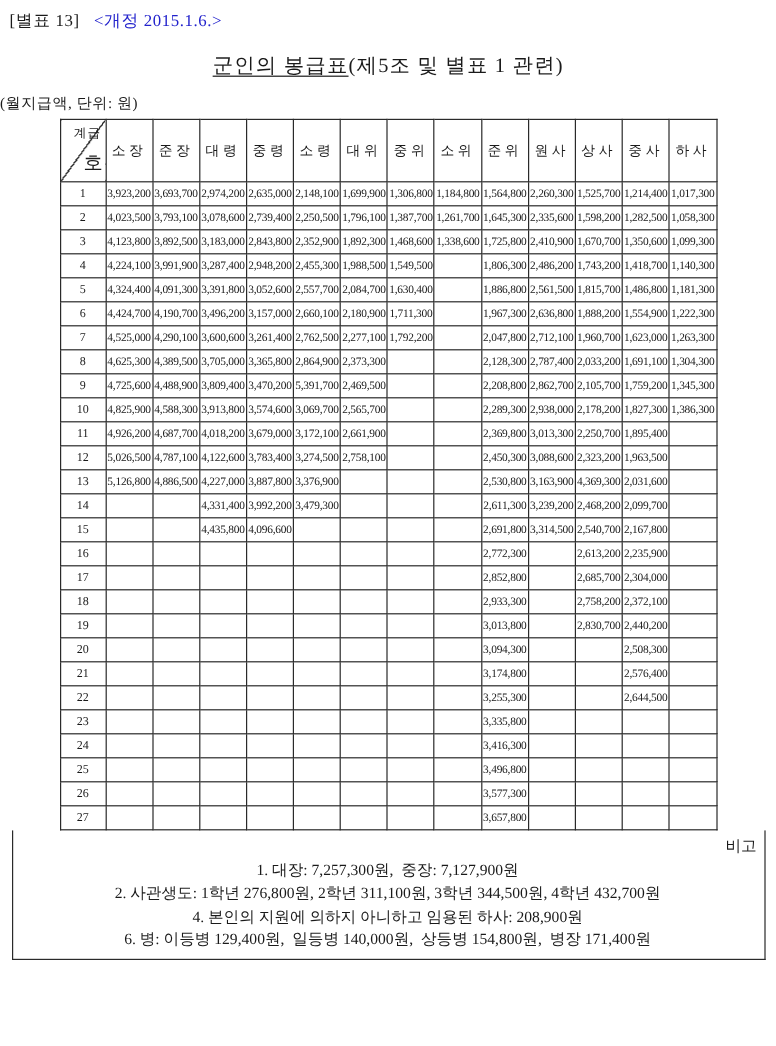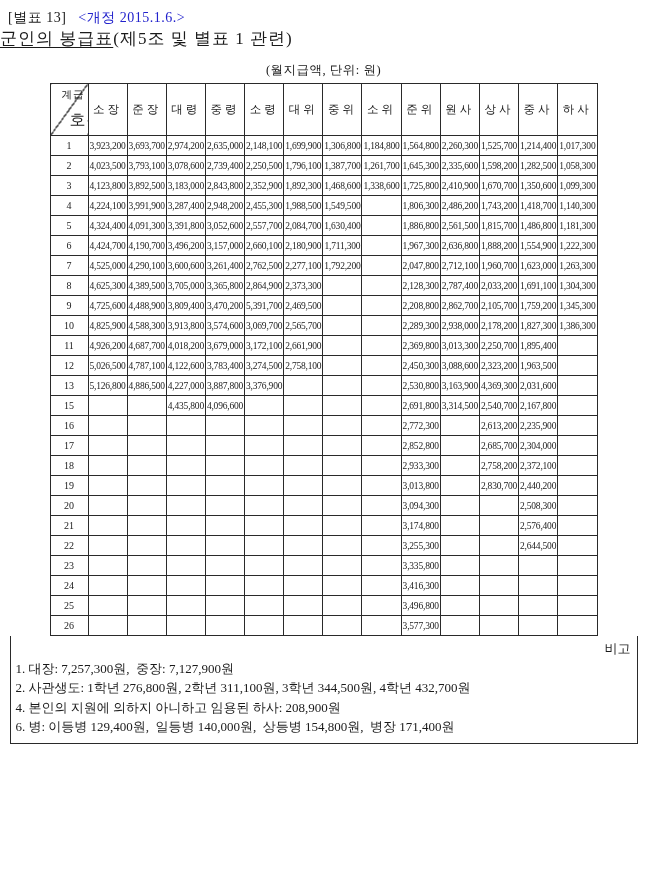--- a/index.html
+++ b/index.html
@@ -5,23 +5,23 @@
   * { box-sizing: border-box; }
   html, body { margin: 0; padding: 0; background: #ffffff; }
   .page {
     width: 647px; height: 872px;
     font-family: Liberation Serif, serif;
     color: #1a1a1a; position: relative; background: #ffffff;
     overflow: hidden;
   }
   .doc-header { padding: 9px 10px 0 8px; font-size: 14px; letter-spacing: 0.5px; }
   .revision { color: #2222cc; margin-left: 8px; }
-  .title-row { text-align: left; font-size: 17px; letter-spacing: 1px; }
+  .title-row { text-align: center; margin-top: 16px; font-size: 17px; letter-spacing: 1px; }
   .title-main { text-decoration: underline; text-underline-offset: 3px; }
-  .unit-note { text-align: center; font-size: 12.5px; margin-top: 12px; letter-spacing: 0.5px; }
+  .unit-note { text-align: left; font-size: 12.5px; margin-top: 12px; letter-spacing: 0.5px; }
 
   table.pay-table {
     border-collapse: collapse; table-layout: fixed;
     width: 548px; margin: 4px auto 0 auto;
   }
   .pay-table th, .pay-table td {
     border: 1px solid #2a2a2a; padding: 0; text-align: center;
     overflow: hidden; white-space: nowrap;
   }
   .pay-table thead th { height: 52px; font-size: 11.5px; font-weight: normal; letter-spacing: 3px; }
@@ -36,21 +36,21 @@
   }
   .corner-top { position: absolute; top: 4px; right: 3px; font-size: 10.5px; }
   .corner-bottom { position: absolute; bottom: 4px; left: 19px; font-size: 16px; }
 
   .notes-box {
     width: 628px; margin: 0 auto;
     border: 1px solid #2a2a2a; border-top: none;
     padding: 3px 6px 6px 5px; font-size: 13px; line-height: 19.5px;
   }
   .note-heading { white-space: pre-wrap; text-align: right; }
-  .note-line { white-space: pre-wrap; }
+  .note-line { white-space: pre-wrap; text-align: center; }
 </style>
 </head>
 <body>
 
 <div class="page">
 
   <div class="doc-header">
     <span>[별표 13]</span>
     <span class="revision" style="color: rgb(34, 34, 204);">&lt;개정 2015.1.6.&gt;</span>
   </div>
@@ -289,20 +289,36 @@
           <td></td>
           <td></td>
           <td></td>
           <td>2,530,800</td>
           <td>3,163,900</td>
           <td>4,369,300</td>
           <td>2,031,600</td>
           <td></td>
         </tr>
         <tr>
+          <td class="grade-cell">14</td>
+          <td></td>
+          <td></td>
+          <td>4,331,400</td>
+          <td>3,992,200</td>
+          <td>3,479,300</td>
+          <td></td>
+          <td></td>
+          <td></td>
+          <td>2,611,300</td>
+          <td>3,239,200</td>
+          <td>2,468,200</td>
+          <td>2,099,700</td>
+          <td></td>
+        </tr>
+        <tr>
           <td class="grade-cell">15</td>
           <td></td>
           <td></td>
           <td>4,435,800</td>
           <td>4,096,600</td>
           <td></td>
           <td></td>
           <td></td>
           <td></td>
           <td>2,691,800</td>
@@ -475,20 +491,36 @@
           <td class="grade-cell">26</td>
           <td></td>
           <td></td>
           <td></td>
           <td></td>
           <td></td>
           <td></td>
           <td></td>
           <td></td>
           <td>3,577,300</td>
+          <td></td>
+          <td></td>
+          <td></td>
+          <td></td>
+        </tr>
+        <tr>
+          <td class="grade-cell">27</td>
+          <td></td>
+          <td></td>
+          <td></td>
+          <td></td>
+          <td></td>
+          <td></td>
+          <td></td>
+          <td></td>
+          <td>3,657,800</td>
           <td></td>
           <td></td>
           <td></td>
           <td></td>
         </tr>
       </tbody>
   </table>
 
   <div class="notes-box">
     <div class="note-heading">비고</div>

